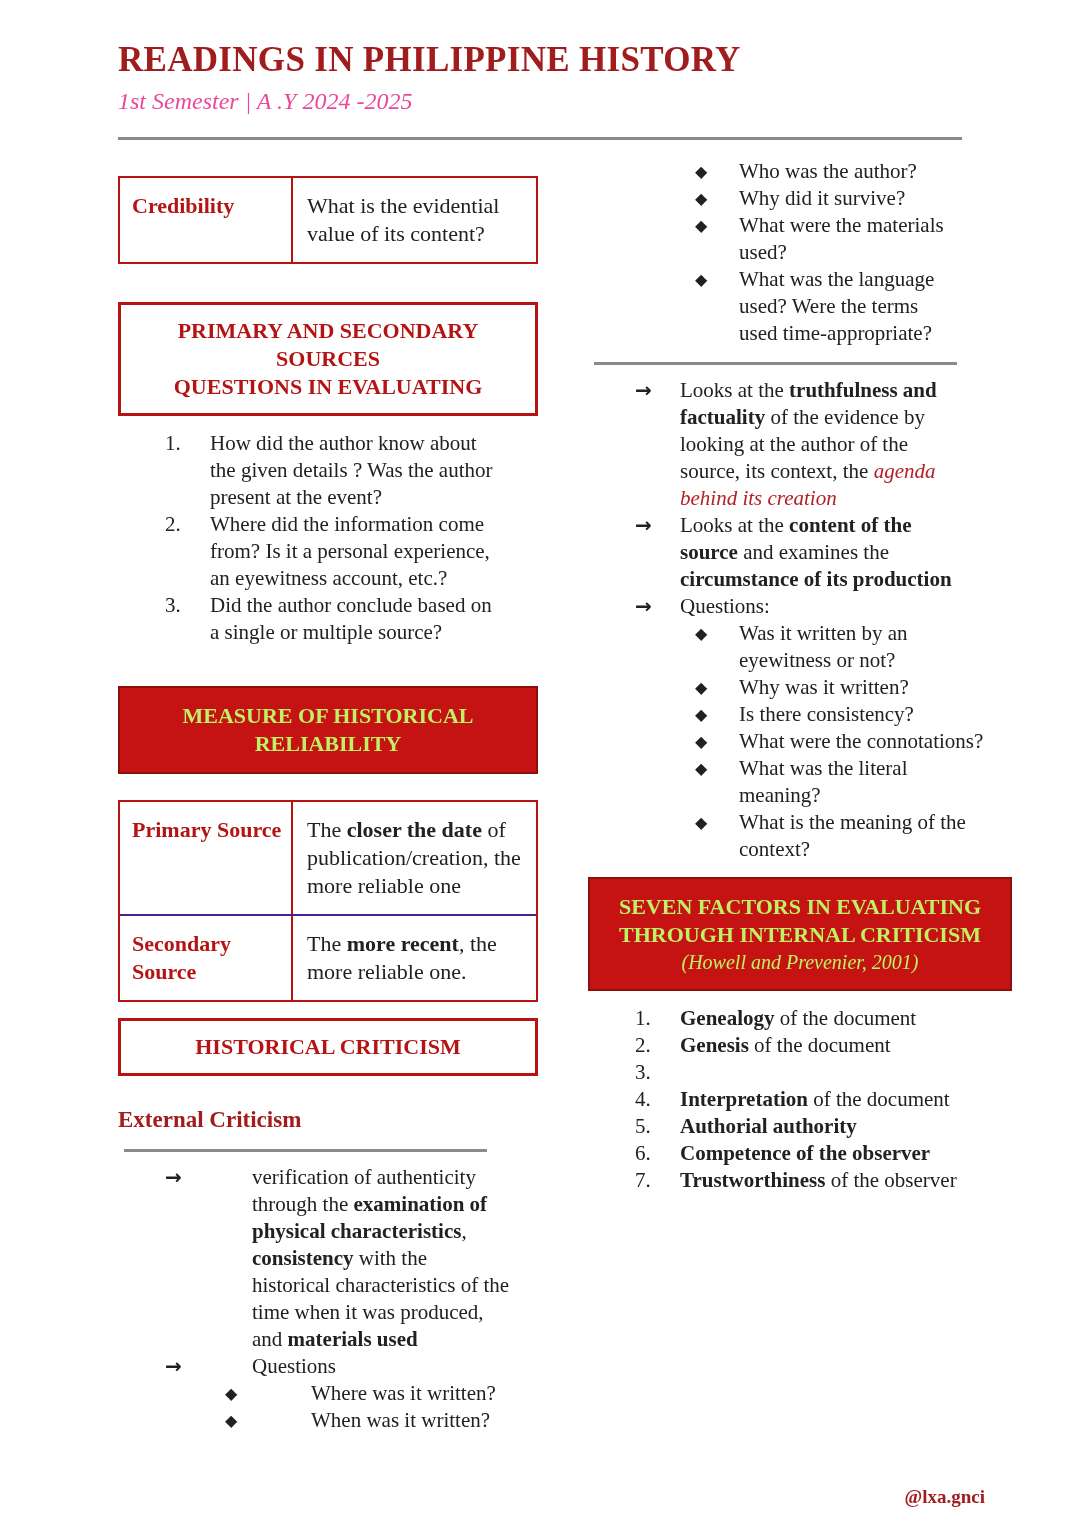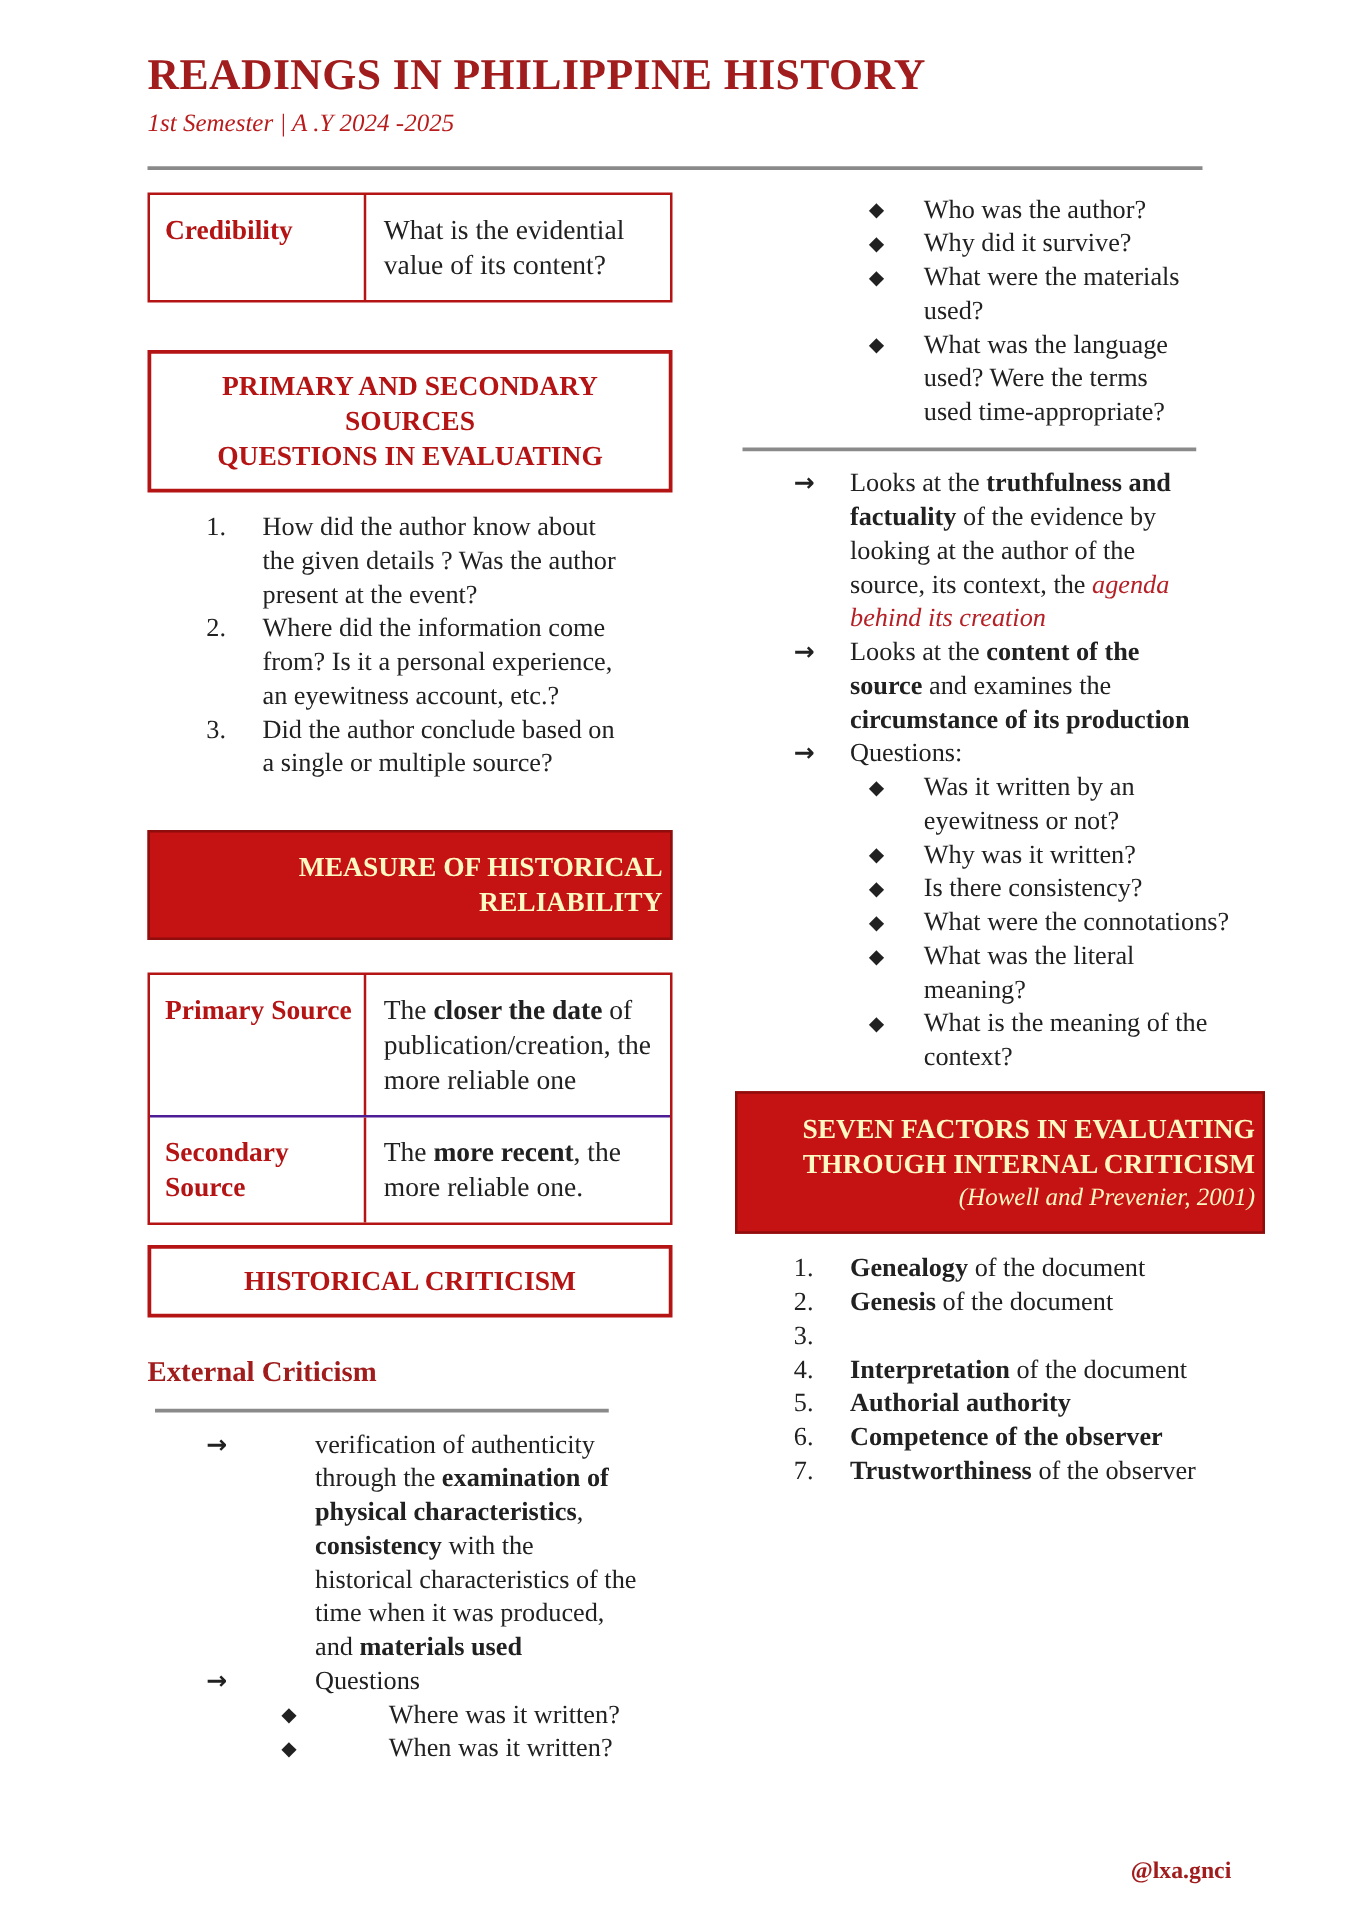--- a/index.html
+++ b/index.html
@@ -12,21 +12,21 @@
     color:#212121;
     box-sizing:border-box;
   }
   .content { position:absolute; left:118px; top:40px; width:894px; }
 
   
   .title {
     font-size:35px; font-weight:bold; color:#a11d1d;
     letter-spacing:0.3px; line-height:40px; margin:0;
   }
-  .subtitle { font-size:20px; font-style:italic; color:#b91c1c; margin-top:8px; }
+  .subtitle { font-size:24px; font-style:italic; color:#ec4899; margin-top:8px; }
   .top-rule { height:3px; background:#8a8a8a; margin-top:22px; width:844px; }
 
   .columns { display:flex; gap:50px; margin-top:18px; }
   .col-left  { width:420px; box-sizing:border-box; }
   .col-right { width:424px; box-sizing:border-box; }
 
   
   .kv-table { border:2px solid #b41414; }
   .kv-row { display:flex; }
   .kv-row + .kv-row { border-top:2px solid #4c1d95; }
@@ -40,22 +40,22 @@
   
   .outline-box {
     border:3px solid #b41414; text-align:center;
     color:#b41414; font-weight:bold; font-size:22px; line-height:28px;
     padding:12px 6px;
   }
   .outline-box .line { display:block; }
 
   
   .fill-box {
-    background:#c51212; border:2px solid #8f0d0d; text-align:right;
-    color:#fef9c3; font-weight:bold; font-size:22px; line-height:28px;
+    background:#c51212; border:2px solid #8f0d0d; text-align:center;
+    color:#bef264; font-weight:bold; font-size:22px; line-height:28px;
     padding:14px 6px;
   }
   .fill-box .line { display:block; }
   .fill-box .citation { display:block; font-weight:normal; font-style:italic; font-size:20px; line-height:26px; }
 
   
   .section-h { color:#a11d1d; font-weight:bold; font-size:23px; line-height:28px; }
   .section-rule { height:3px; background:#8a8a8a; width:363px; margin:15px 0 0 6px; }
 
   
@@ -68,21 +68,21 @@
   .num-marker { flex:0 0 45px; }
   .row .txt { flex:1; }
   .arrow-glyph { font-family:"DejaVu Sans", sans-serif; font-weight:bold; font-size:20px; line-height:27px; }
   .diamond-glyph { font-family:"DejaVu Sans", sans-serif; font-size:16px; line-height:27px; }
 
   .b { font-weight:bold; }
   .i { font-style:italic; }
   .r { color:#b42025; }
 
   
-  .mt-cred { }
+  .mt-cred { margin-top:18px; }
   .mt-qbox { margin-top:38px; }
   .mt-qlist { margin-top:14px; }
   .qlist .txt { margin-right:32px; }
   .mt-measure { margin-top:40px; }
   .mt-rel { margin-top:26px; }
   .mt-hist { margin-top:16px; }
   .mt-exth { margin-top:30px; }
   .mt-extlist { margin-top:12px; }
   .extlist .txt { margin-right:28px;margin-left:42px; }
 

